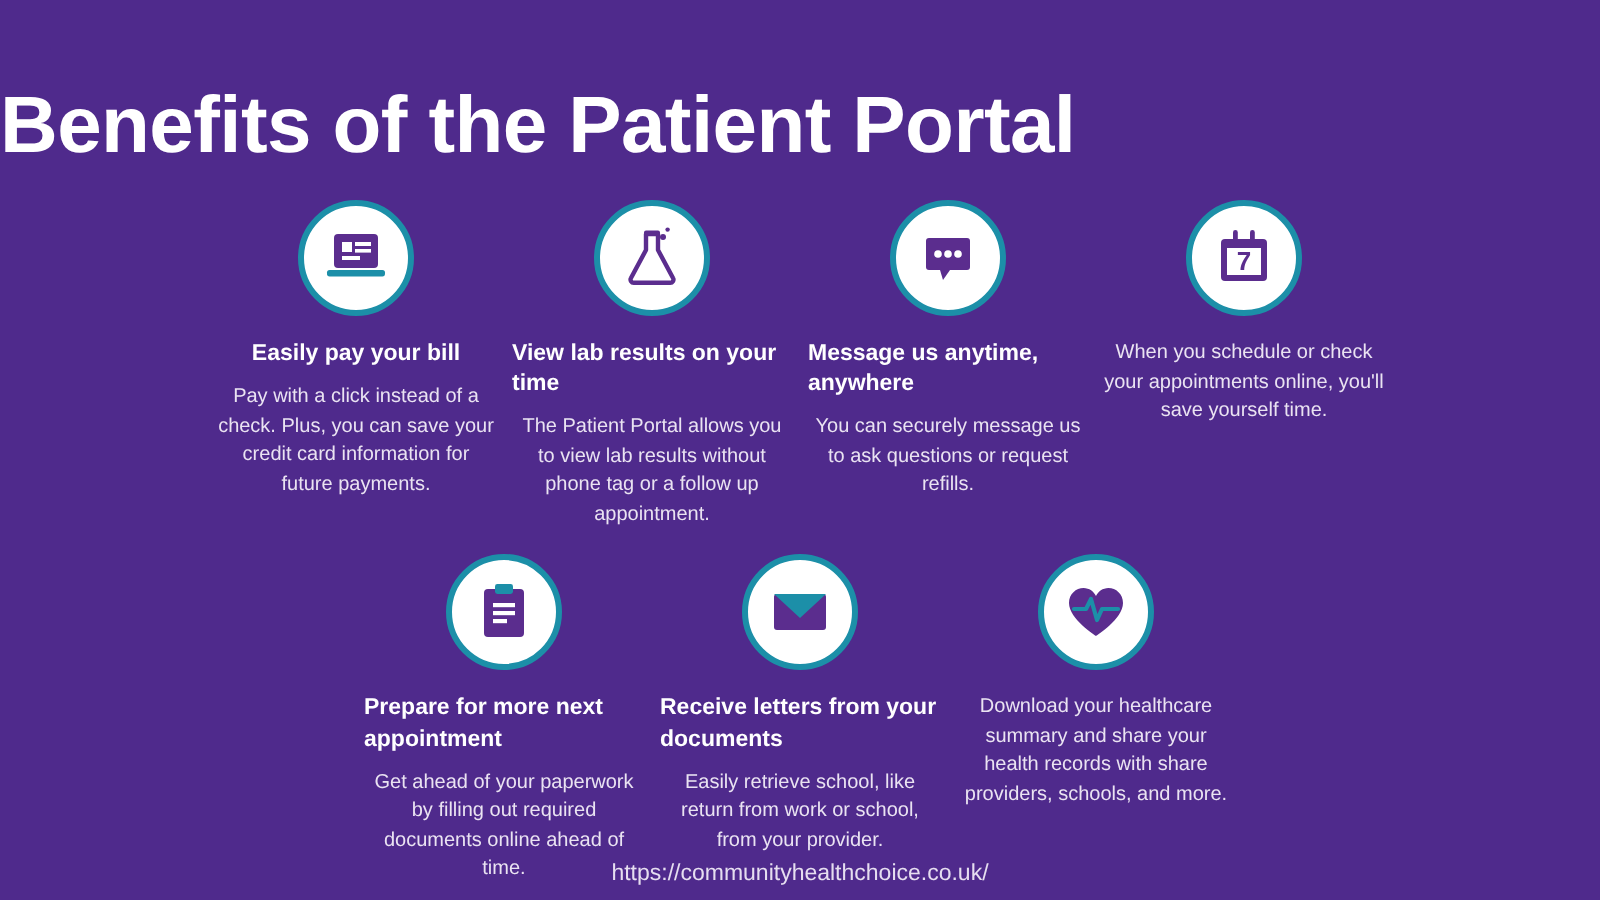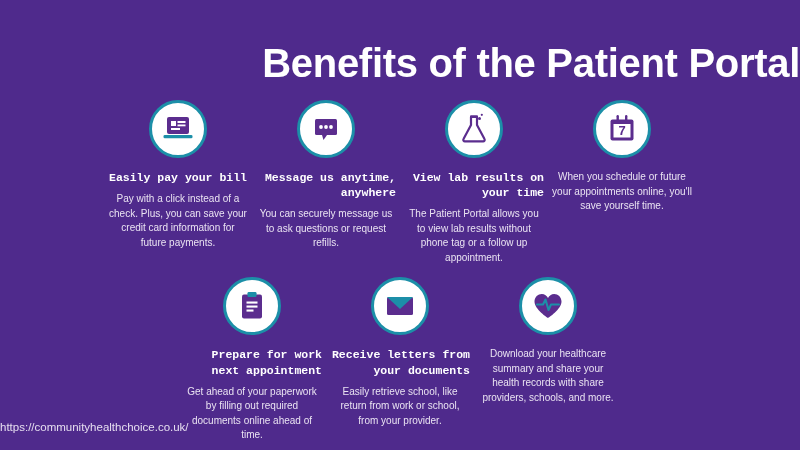--- a/index.html
+++ b/index.html
@@ -8,21 +8,21 @@
     background:#4F2A8C;
     font-family:"Liberation Sans", sans-serif;
     overflow:hidden;
   }
   #infographic {
     position:relative;
     width:800px; height:450px;
     background:#4F2A8C;
   }
   #page-title {
-    text-align:right;
+    text-align:left;
     color:#FFFFFF;
     font-size:40px;
     font-weight:bold;
     letter-spacing:-0.3px;
     padding-top:42px;
     line-height:1.05;
   }
 
   .row {
     display:flex;
@@ -50,38 +50,37 @@
     justify-content:center;
     margin-bottom:12px;
     flex:0 0 auto;
   }
   .icon-circle svg { display:block; }
 
   .card-title {
     color:#FFFFFF;
     font-size:11.5px;
     font-weight:bold;
-    text-align:right;
+    text-align:left;
     line-height:1.32;
     margin-bottom:7px;
-    font-family:Liberation Mono, monospace;
   }
   .card-body {
     color:#EAE3F2;
     font-size:10px;
     font-weight:normal;
     text-align:center;
     line-height:1.45;
   }
 
   #footer-url {
     position:absolute;
     left:0; right:0;
-    bottom:17px;
-    text-align:left;
+    bottom:7px;
+    text-align:center;
     color:#E6DEF0;
     font-size:11.5px;
   }
 </style>
 </head>
 <body>
 
 <div id="infographic">
 
   <h1 id="page-title">Benefits of the Patient Portal</h1>
@@ -101,80 +100,80 @@
           </svg>
         </span>
       </div>
       <div class="card-title">Easily pay your bill</div>
       <div class="card-body">Pay with a click instead of a check. Plus, you can save your credit card information for future payments.</div>
     </div>
 
     <div class="benefit-card">
       <div class="icon-circle">
         <span>
+          <svg width="30" height="32" viewBox="0 0 30 32">
+            <path d="M12 4 L18 4 L18 12 L25.5 26 A1.6 1.6 0 0 1 24 28.4 L6 28.4 A1.6 1.6 0 0 1 4.5 26 L12 12 Z" fill="none" stroke="#5B2D8E" stroke-width="2.2" stroke-linejoin="round"></path>
+            <rect x="11" y="2.2" width="8" height="2.4" rx="1" fill="#5B2D8E"></rect>
+            <circle cx="20.5" cy="5.5" r="1.5" fill="#5B2D8E"></circle>
+            <circle cx="22.8" cy="1.8" r="1.1" fill="#5B2D8E"></circle>
+          </svg>
+        </span>
+      </div>
+      <div class="card-title">View lab results on your time</div>
+      <div class="card-body">The Patient Portal allows you to view lab results without phone tag or a follow up appointment.</div>
+    </div>
+
+    <div class="benefit-card">
+      <div class="icon-circle">
+        <span>
           <svg width="30" height="30" viewBox="0 0 30 30">
             <rect x="4" y="5" width="22" height="16" rx="1.5" fill="#5B2D8E"></rect>
             <polygon points="11,21 16,21 12.5,26" fill="#5B2D8E"></polygon>
             <circle cx="10" cy="13" r="1.9" fill="#FFFFFF"></circle>
             <circle cx="15" cy="13" r="1.9" fill="#FFFFFF"></circle>
             <circle cx="20" cy="13" r="1.9" fill="#FFFFFF"></circle>
           </svg>
         </span>
       </div>
       <div class="card-title">Message us anytime, anywhere</div>
       <div class="card-body">You can securely message us to ask questions or request refills.</div>
     </div>
 
     <div class="benefit-card">
       <div class="icon-circle">
         <span>
-          <svg width="30" height="32" viewBox="0 0 30 32">
-            <path d="M12 4 L18 4 L18 12 L25.5 26 A1.6 1.6 0 0 1 24 28.4 L6 28.4 A1.6 1.6 0 0 1 4.5 26 L12 12 Z" fill="none" stroke="#5B2D8E" stroke-width="2.2" stroke-linejoin="round"></path>
-            <rect x="11" y="2.2" width="8" height="2.4" rx="1" fill="#5B2D8E"></rect>
-            <circle cx="20.5" cy="5.5" r="1.5" fill="#5B2D8E"></circle>
-            <circle cx="22.8" cy="1.8" r="1.1" fill="#5B2D8E"></circle>
-          </svg>
-        </span>
-      </div>
-      <div class="card-title">View lab results on your time</div>
-      <div class="card-body">The Patient Portal allows you to view lab results without phone tag or a follow up appointment.</div>
-    </div>
-
-    <div class="benefit-card">
-      <div class="icon-circle">
-        <span>
           <svg width="32" height="32" viewBox="0 0 32 32">
             <rect x="10.5" y="2" width="2.4" height="7" rx="1.2" fill="#5B2D8E"></rect>
             <rect x="19" y="2" width="2.4" height="7" rx="1.2" fill="#5B2D8E"></rect>
             <rect x="4.5" y="6.5" width="23" height="21" rx="2" fill="#5B2D8E"></rect>
             <rect x="7.5" y="11" width="17" height="13.5" fill="#FFFFFF"></rect>
             <text x="16" y="22" font-family="Liberation Sans, sans-serif" font-size="13" font-weight="bold" fill="#5B2D8E" text-anchor="middle">7</text>
           </svg>
         </span>
       </div>
-      <div class="card-body">When you schedule or future your appointments online, you'll save yourself time.</div>
+      <div class="card-body">When you schedule or check your appointments online, you'll save yourself time.</div>
     </div>
 
   </div>
 
   <div class="row" id="row-2">
 
     <div class="benefit-card">
       <div class="icon-circle">
         <span>
           <svg width="28" height="32" viewBox="0 0 28 32">
             <rect x="4" y="4.5" width="20" height="24" rx="2" fill="#5B2D8E"></rect>
             <rect x="9.5" y="2" width="9" height="5" rx="1.2" fill="#1C8FA8"></rect>
             <rect x="8.5" y="11.5" width="11" height="2.1" fill="#FFFFFF"></rect>
             <rect x="8.5" y="15.5" width="11" height="2.1" fill="#FFFFFF"></rect>
             <rect x="8.5" y="19.5" width="7" height="2.1" fill="#FFFFFF"></rect>
           </svg>
         </span>
       </div>
-      <div class="card-title">Prepare for work next appointment</div>
+      <div class="card-title">Prepare for more next appointment</div>
       <div class="card-body">Get ahead of your paperwork by filling out required documents online ahead of time.</div>
     </div>
 
     <div class="benefit-card">
       <div class="icon-circle">
         <span>
           <svg width="32" height="26" viewBox="0 0 32 26">
             <rect x="3" y="4" width="26" height="18" rx="1.5" fill="#5B2D8E"></rect>
             <polygon points="3,4 29,4 16,16" fill="#1C8FA8"></polygon>
           </svg>

